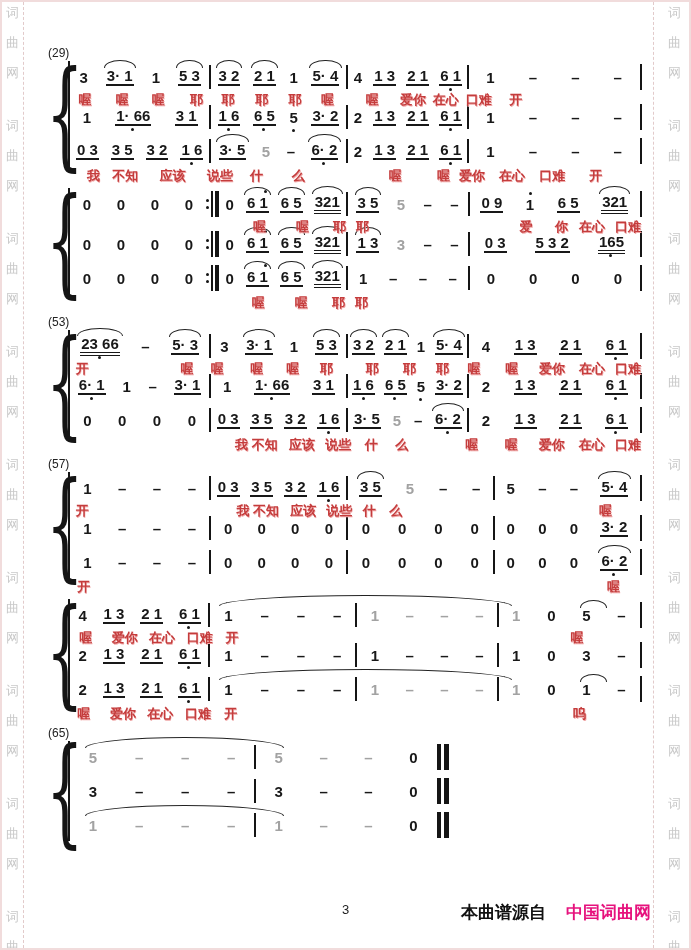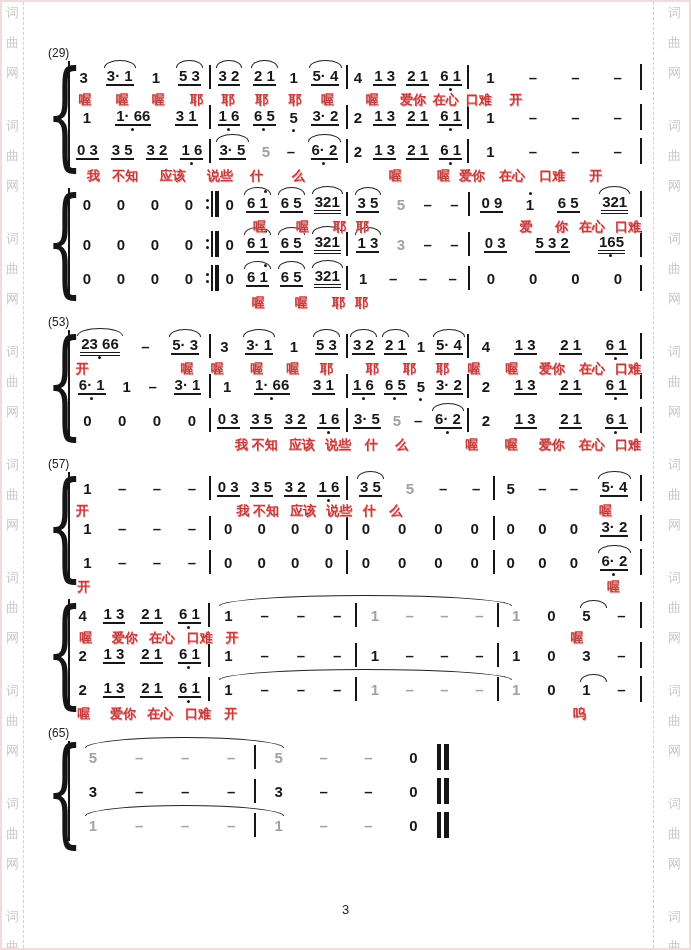--- a/index.html
+++ b/index.html
@@ -816,14 +816,18 @@
               <span class="b1"></span>
               <span class="b2"></span>
             </span>
           </div>
         </div>
       </div>
     </div>
 
   <div class="footer">
     <div class="pageno">3</div>
+    <div class="source">
+      <span>本曲谱源自</span>
+      <span class="site">中国词曲网</span>
+    </div>
   </div>
 </div>
 
 </body></html>

